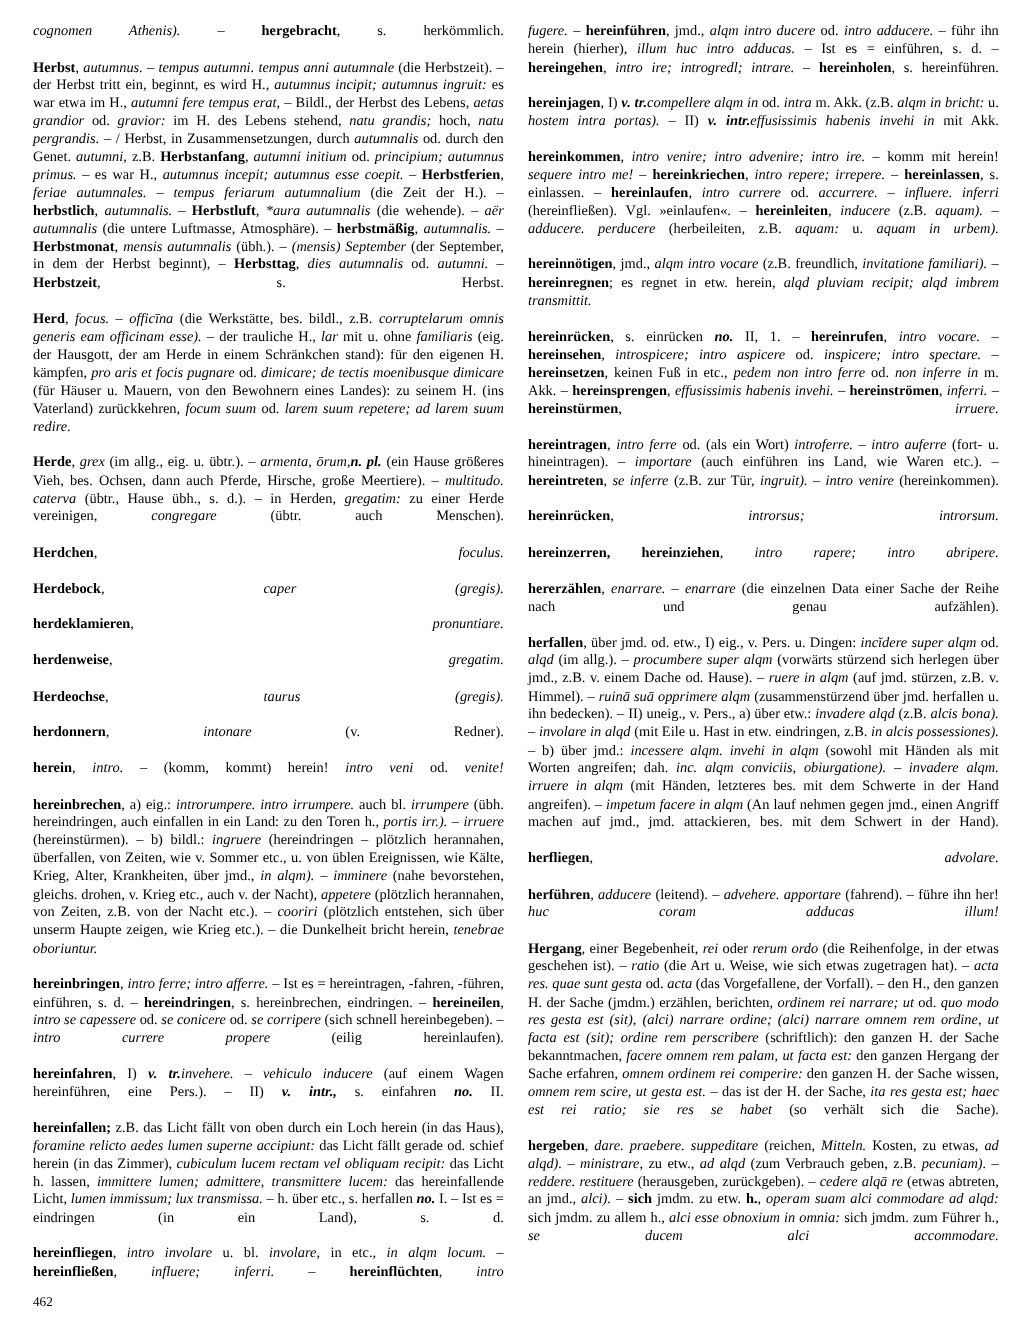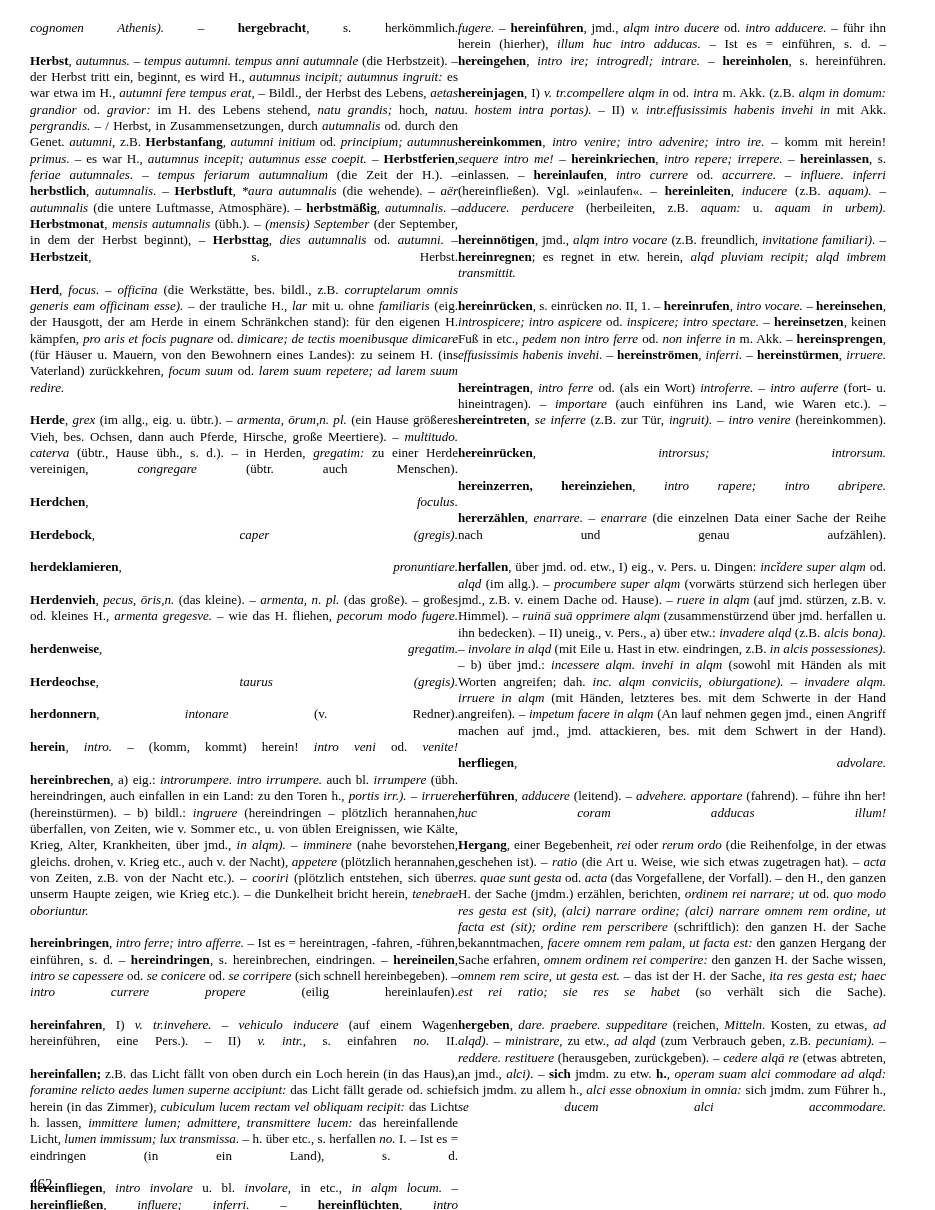--- a/index.html
+++ b/index.html
@@ -21,20 +21,21 @@
     width: 935px;
     height: 1210px;
   }
   .columns {
     position: absolute;
     left: 30px;
     top: 20px;
     width: 878px;
     height: 1140px;
     display: flex;
+    gap: 22px;
   }
   .col {
     width: 428px;
     font-size: 13.1px;
     line-height: 16.35px;
     text-align: justify;
     text-justify: inter-word;
     hyphens: manual;
   }
   .col p {
@@ -47,60 +48,59 @@
     margin: 0;
   }
   
   .entry::after {
     content: "";
     display: inline-block;
     width: 100%;
   }
   b { font-weight: bold; }
   i { font-style: italic; }
-  .bi { font-weight: normal; font-style: italic; }
+  .bi { font-weight: bold; font-style: italic; }
   .folio {
     position: absolute;
     left: 30px;
     top: 1176px;
-    font-size: 15px;
+    font-size: 12px;
     font-family: "Liberation Serif", "DejaVu Serif", serif;
     color: #000000;
   }
 </style>
 </head>
 <body>
 
 <div class="page">
 
   <div class="columns">
 
     <div class="col" id="col-left">
         <p class="entry"><i>cognomen Athenis).</i> – <b>hergebracht</b>, s. herkömmlich.</p>
         <p class="entry"><b>Herbst</b>, <i>autumnus.</i> – <i>tempus autumni. tempus anni autumnale</i> (die Herbstzeit). – der Herbst tritt ein, beginnt, es wird H., <i>au­tumnus incipit; autumnus ingruit:</i> es war etwa im H., <i>autumni fere tempus erat,</i> – Bildl., der Herbst des Lebens, <i>aetas grandior</i> od. <i>gravior:</i> im H. des Lebens stehend, <i>natu grandis;</i> hoch, <i>natu pergrandis.</i> – / Herbst, in Zusammensetzungen, durch <i>autumnalis</i> od. durch den Genet. <i>autumni,</i> z.B. <b>Herbstanfang</b>, <i>autumni initium</i> od. <i>principium; autumnus primus.</i> – es war H., <i>autumnus incepit; autumnus esse coepit.</i> – <b>Herbstferien</b>, <i>feriae autumnales.</i> – <i>tempus feriarum autumnalium</i> (die Zeit der H.). – <b>herbstlich</b>, <i>autumnalis.</i> – <b>Herbstluft</b>, <i>*aura autumnalis</i> (die wehende). – <i>aër autumnalis</i> (die untere Luftmasse, Atmosphäre). – <b>herbst­mäßig</b>, <i>autumnalis.</i> – <b>Herbstmonat</b>, <i>mensis autumnalis</i> (übh.). – <i>(mensis) September</i> (der September, in dem der Herbst be­ginnt), – <b>Herbsttag</b>, <i>dies autumnalis</i> od. <i>autumni.</i> – <b>Herbstzeit</b>, s. Herbst.</p>
         <p class="entry"><b>Herd</b>, <i>focus.</i> – <i>officīna</i> (die Werkstätte, bes. bildl., z.B. <i>corruptela­rum omnis generis eam officinam esse).</i> – der trauliche H., <i>lar</i> mit u. ohne <i>familiaris</i> (eig. der Hausgott, der am Herde in einem Schränkchen stand): für den eigenen H. kämpfen, <i>pro aris et focis pugnare</i> od. <i>dimicare; de tectis moenibusque dimicare</i> (für Häuser u. Mauern, von den Bewohnern eines Landes): zu seinem H. (ins Vaterland) zurückkehren, <i>focum suum</i> od. <i>larem suum repetere; ad larem suum redire.</i></p>
         <p class="entry"><b>Herde</b>, <i>grex</i> (im allg., eig. u. übtr.). – <i>armenta, ōrum,</i><span class="bi">n. pl.</span> (ein Hause größeres Vieh, bes. Ochsen, dann auch Pferde, Hirsche, große Meertiere). – <i>multitudo. caterva</i> (übtr., Hause übh., s. d.). – in Herden, <i>gregatim:</i> zu einer Herde vereinigen, <i>congregare</i> (übtr. auch Menschen).</p>
         <p class="entry"><b>Herdchen</b>, <i>foculus.</i></p>
         <p class="entry"><b>Herdebock</b>, <i>caper (gregis).</i></p>
         <p class="entry"><b>herdeklamieren</b>, <i>pronuntiare.</i></p>
-        <p class="entry"><b>Herdenvieh</b>, <i>pecus, ōris,</i><span class="bi">n.</span> (das kleine). – <i>armenta,</i> <span class="bi">n. pl.</span> (das große). – großes od. kleines H., <i>armenta gregesve.</i> – wie das H. fliehen, <i>pecorum modo fugere.</i></p>
         <p class="entry"><b>herdenweise</b>, <i>gregatim.</i></p>
         <p class="entry"><b>Herdeochse</b>, <i>taurus (gregis).</i></p>
         <p class="entry"><b>herdonnern</b>, <i>intonare</i> (v. Redner).</p>
         <p class="entry"><b>herein</b>, <i>intro.</i> – (komm, kommt) herein! <i>intro veni</i> od. <i>venite!</i></p>
         <p class="entry"><b>hereinbrechen</b>, a) eig.: <i>introrumpere. intro irrumpere.</i> auch bl. <i>irrumpere</i> (übh. hereindringen, auch einfallen in ein Land: zu den Toren h., <i>portis irr.).</i> – <i>irruere</i> (hereinstürmen). – b) bildl.: <i>ingruere</i> (hereindringen – plötzlich herannahen, überfallen, von Zeiten, wie v. Sommer etc., u. von üblen Ereignissen, wie Kälte, Krieg, Alter, Krankheiten, über jmd., <i>in alqm).</i> – <i>imminere</i> (nahe bevorstehen, gleichs. drohen, v. Krieg etc., auch v. der Nacht), <i>appetere</i> (plötzlich herannahen, von Zeiten, z.B. von der Nacht etc.). – <i>cooriri</i> (plötzlich entstehen, sich über unserm Haupte zeigen, wie Krieg etc.). – die Dunkelheit bricht herein, <i>tenebrae oboriuntur.</i></p>
         <p class="entry"><b>hereinbringen</b>, <i>intro ferre; intro afferre.</i> – Ist es = hereintragen, -fahren, -führen, einführen, s. d. – <b>hereindringen</b>, s. hereinbre­chen, eindringen. – <b>hereineilen</b>, <i>intro se capessere</i> od. <i>se conicere</i> od. <i>se corripere</i> (sich schnell hereinbegeben). – <i>intro currere propere</i> (eilig hereinlaufen).</p>
         <p class="entry"><b>hereinfahren</b>, I) <span class="bi">v. tr.</span><i>invehere.</i> – <i>vehiculo inducere</i> (auf einem Wagen hereinführen, eine Pers.). – II) <span class="bi">v. intr.,</span> s. einfahren <span class="bi">no.</span> II.</p>
         <p class="entry"><b>hereinfallen;</b> z.B. das Licht fällt von oben durch ein Loch herein (in das Haus), <i>foramine relicto aedes lumen superne accipiunt:</i> das Licht fällt gerade od. schief herein (in das Zimmer), <i>cubicu­lum lucem rectam vel obliquam recipit:</i> das Licht h. lassen, <i>im­mittere lumen; admittere, transmittere lucem:</i> das hereinfallende Licht, <i>lumen immissum; lux transmissa.</i> – h. über etc., s. herfallen <span class="bi">no.</span> I. – Ist es = eindringen (in ein Land), s. d.</p>
         <p class="entry"><b>hereinfliegen</b>, <i>intro involare</i> u. bl. <i>involare,</i> in etc., <i>in alqm lo­cum.</i> – <b>hereinfließen</b>, <i>influere; inferri.</i> – <b>hereinflüchten</b>, <i>intro</i></p>
       </div>
 
     <div class="col" id="col-right">
         <p class="entry"><i>fugere.</i> – <b>hereinführen</b>, jmd., <i>alqm intro ducere</i> od. <i>intro addu­cere.</i> – führ ihn herein (hierher), <i>illum huc intro adducas.</i> – Ist es = einführen, s. d. – <b>hereingehen</b>, <i>intro ire; introgredl; intrare.</i> – <b>hereinholen</b>, s. hereinführen.</p>
-        <p class="entry"><b>hereinjagen</b>, I) <span class="bi">v. tr.</span><i>compellere alqm in</i> od. <i>intra</i> m. Akk. (z.B. <i>alqm in domum:</i> u. <i>hostem intra portas).</i> – II) <span class="bi">v. intr.</span><i>effusissimis habenis invehi in</i> mit Akk.</p>
+        <p class="entry"><b>hereinjagen</b>, I) <span class="bi">v. tr.</span><i>compellere alqm in</i> od. <i>intra</i> m. Akk. (z.B. <i>alqm in bricht:</i> u. <i>hostem intra portas).</i> – II) <span class="bi">v. intr.</span><i>effusissimis habenis invehi in</i> mit Akk.</p>
         <p class="entry"><b>hereinkommen</b>, <i>intro venire; intro advenire; intro ire.</i> – komm mit herein! <i>sequere intro me!</i> – <b>hereinkriechen</b>, <i>intro repere; ir­repere.</i> – <b>hereinlassen</b>, s. einlassen. – <b>hereinlaufen</b>, <i>intro currere</i> od. <i>accurrere.</i> – <i>influere. inferri</i> (hereinfließen). Vgl. »einlaufen«. – <b>hereinleiten</b>, <i>inducere</i> (z.B. <i>aquam).</i> – <i>adducere. perducere</i> (herbeileiten, z.B. <i>aquam:</i> u. <i>aquam in urbem).</i></p>
         <p class="entry"><b>hereinnötigen</b>, jmd., <i>alqm intro vocare</i> (z.B. freundlich, <i>invita­tione familiari).</i> – <b>hereinregnen</b>; es regnet in etw. herein, <i>alqd pluviam recipit; alqd imbrem transmittit.</i></p>
         <p class="entry"><b>hereinrücken</b>, s. einrücken <span class="bi">no.</span> II, 1. – <b>hereinrufen</b>, <i>intro vocare.</i> – <b>hereinsehen</b>, <i>introspicere; intro aspicere</i> od. <i>inspicere; intro spectare.</i> – <b>hereinsetzen</b>, keinen Fuß in etc., <i>pedem non intro ferre</i> od. <i>non inferre in</i> m. Akk. – <b>hereinsprengen</b>, <i>effusissimis habenis invehi.</i> – <b>hereinströmen</b>, <i>inferri.</i> – <b>hereinstürmen</b>, <i>ir­ruere.</i></p>
         <p class="entry"><b>hereintragen</b>, <i>intro ferre</i> od. (als ein Wort) <i>introferre.</i> – <i>intro auferre</i> (fort- u. hineintragen). – <i>importare</i> (auch einführen ins Land, wie Waren etc.). – <b>hereintreten</b>, <i>se inferre</i> (z.B. zur Tür, <i>ingruit).</i> – <i>intro venire</i> (hereinkommen).</p>
         <p class="entry"><b>hereinrücken</b>, <i>introrsus; introrsum.</i></p>
         <p class="entry"><b>hereinzerren, hereinziehen</b>, <i>intro rapere; intro abripere.</i></p>
         <p class="entry"><b>hererzählen</b>, <i>enarrare.</i> – <i>enarrare</i> (die einzelnen Data einer Sache der Reihe nach und genau aufzählen).</p>
         <p class="entry"><b>herfallen</b>, über jmd. od. etw., I) eig., v. Pers. u. Dingen: <i>incĭdere super alqm</i> od. <i>alqd</i> (im allg.). – <i>procumbere super alqm</i> (vor­wärts stürzend sich herlegen über jmd., z.B. v. einem Dache od. Hause). – <i>ruere in alqm</i> (auf jmd. stürzen, z.B. v. Himmel). – <i>ruinā suā opprimere alqm</i> (zusammenstürzend über jmd. herfal­len u. ihn bedecken). – II) uneig., v. Pers., a) über etw.: <i>invadere alqd</i> (z.B. <i>alcis bona).</i> – <i>involare in alqd</i> (mit Eile u. Hast in etw. eindringen, z.B. <i>in alcis possessiones).</i> – b) über jmd.: <i>incessere alqm. invehi in alqm</i> (sowohl mit Händen als mit Worten an­greifen; dah. <i>inc. alqm conviciis, obiurgatione).</i> – <i>invadere alqm. irruere in alqm</i> (mit Händen, letzteres bes. mit dem Schwerte in der Hand angreifen). – <i>impetum facere in alqm</i> (An lauf nehmen gegen jmd., einen Angriff machen auf jmd., jmd. at­tackieren, bes. mit dem Schwert in der Hand).</p>
         <p class="entry"><b>herfliegen</b>, <i>advolare.</i></p>
         <p class="entry"><b>herführen</b>, <i>adducere</i> (leitend). – <i>advehere. apportare</i> (fahrend). – führe ihn her! <i>huc coram adducas illum!</i></p>

